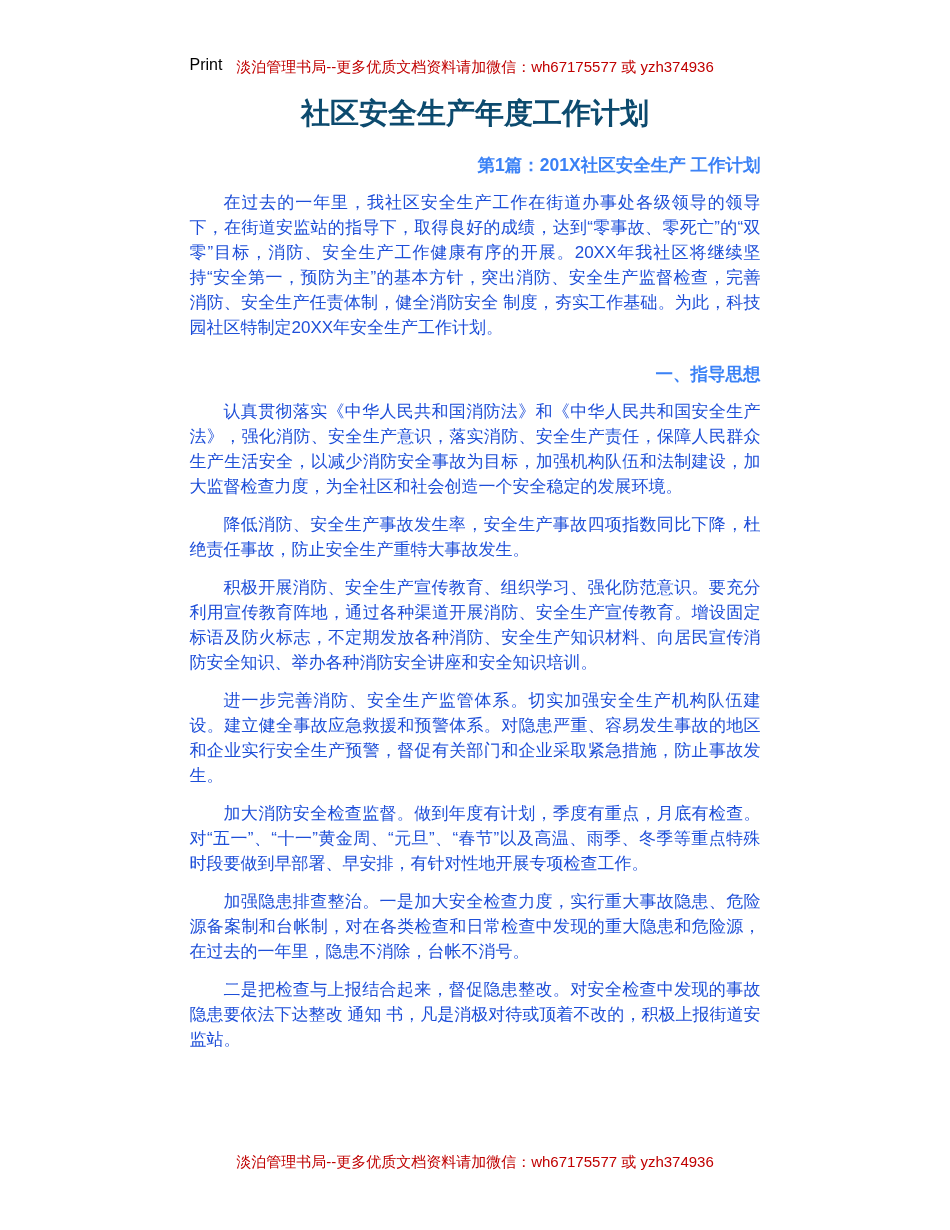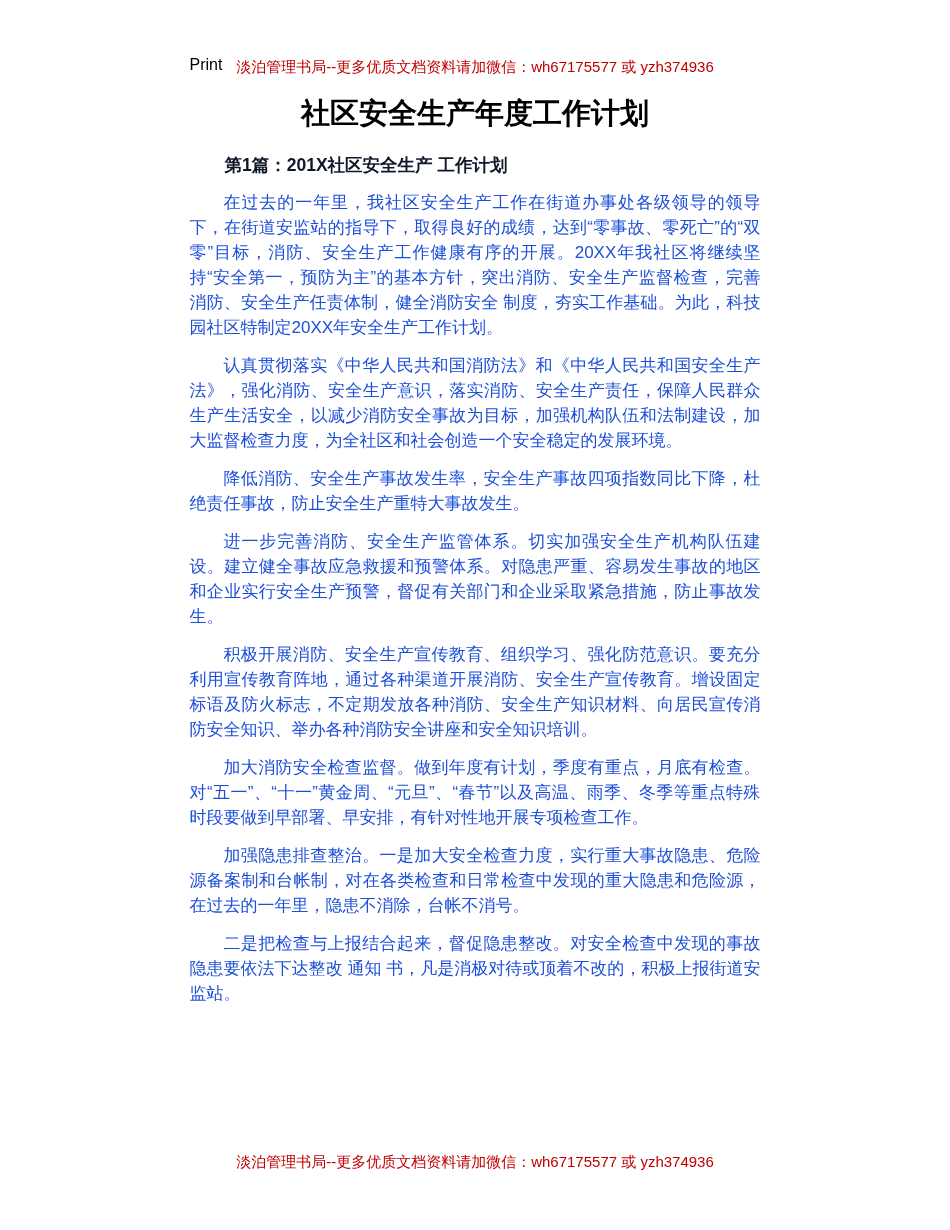--- a/index.html
+++ b/index.html
@@ -45,29 +45,30 @@
     color: #000000;
     display: inline-block;
     cursor: pointer;
   }
   h1.doc-title {
     margin: 20px 0 16px 0;
     text-align: center;
     font-size: 29px;
     font-weight: bold;
     line-height: 36px;
-    color: #000000;
+    color: #0c4a6e;
   }
   h2.section-heading {
     margin: 22px 0 10px 0;
     font-size: 17.5px;
     font-weight: bold;
     line-height: 24px;
     text-indent: 2em;
-    color: #0f172a;
+    color: #3b82f6;
+    text-align: right;
   }
   p.para {
     margin: 13px 0;
     font-size: 17px;
     line-height: 25px;
     text-indent: 2em;
     text-align: justify;
     color: #1d4ed8;
   }
 </style>
@@ -79,30 +80,31 @@
   <div class="top-note">淡泊管理书局--更多优质文档资料请加微信：wh67175577 或 yzh374936</div>
 
   <span class="print-link">Print</span>
 
   <h1 class="doc-title">社区安全生产年度工作计划</h1>
 
   <h2 class="section-heading">第1篇：201X社区安全生产 工作计划</h2>
 
   <p class="para">在过去的一年里，我社区安全生产工作在街道办事处各级领导的领导下，在街道安监站的指导下，取得良好的成绩，达到“零事故、零死亡”的“双零”目标，消防、安全生产工作健康有序的开展。20XX年我社区将继续坚持“安全第一，预防为主”的基本方针，突出消防、安全生产监督检查，完善消防、安全生产任责体制，健全消防安全 制度，夯实工作基础。为此，科技园社区特制定20XX年安全生产工作计划。</p>
 
+  <h2 class="section-heading">一、指导思想</h2>
 
   <p class="para">认真贯彻落实《中华人民共和国消防法》和《中华人民共和国安全生产法》，强化消防、安全生产意识，落实消防、安全生产责任，保障人民群众生产生活安全，以减少消防安全事故为目标，加强机构队伍和法制建设，加大监督检查力度，为全社区和社会创造一个安全稳定的发展环境。</p>
 
 
   <p class="para">降低消防、安全生产事故发生率，安全生产事故四项指数同比下降，杜绝责任事故，防止安全生产重特大事故发生。</p>
 
 
+  <p class="para">积极开展消防、安全生产宣传教育、组织学习、强化防范意识。要充分利用宣传教育阵地，通过各种渠道开展消防、安全生产宣传教育。增设固定标语及防火标志，不定期发放各种消防、安全生产知识材料、向居民宣传消防安全知识、举办各种消防安全讲座和安全知识培训。</p>
+
   <p class="para">进一步完善消防、安全生产监管体系。切实加强安全生产机构队伍建设。建立健全事故应急救援和预警体系。对隐患严重、容易发生事故的地区和企业实行安全生产预警，督促有关部门和企业采取紧急措施，防止事故发生。</p>
-
-  <p class="para">积极开展消防、安全生产宣传教育、组织学习、强化防范意识。要充分利用宣传教育阵地，通过各种渠道开展消防、安全生产宣传教育。增设固定标语及防火标志，不定期发放各种消防、安全生产知识材料、向居民宣传消防安全知识、举办各种消防安全讲座和安全知识培训。</p>
 
   <p class="para">加大消防安全检查监督。做到年度有计划，季度有重点，月底有检查。对“五一”、“十一”黄金周、“元旦”、“春节”以及高温、雨季、冬季等重点特殊时段要做到早部署、早安排，有针对性地开展专项检查工作。</p>
 
   <p class="para">加强隐患排查整治。一是加大安全检查力度，实行重大事故隐患、危险源备案制和台帐制，对在各类检查和日常检查中发现的重大隐患和危险源，在过去的一年里，隐患不消除，台帐不消号。</p>
 
   <p class="para">二是把检查与上报结合起来，督促隐患整改。对安全检查中发现的事故隐患要依法下达整改 通知 书，凡是消极对待或顶着不改的，积极上报街道安监站。</p>
 
   <div class="bottom-note">淡泊管理书局--更多优质文档资料请加微信：wh67175577 或 yzh374936</div>
 
 </div>

